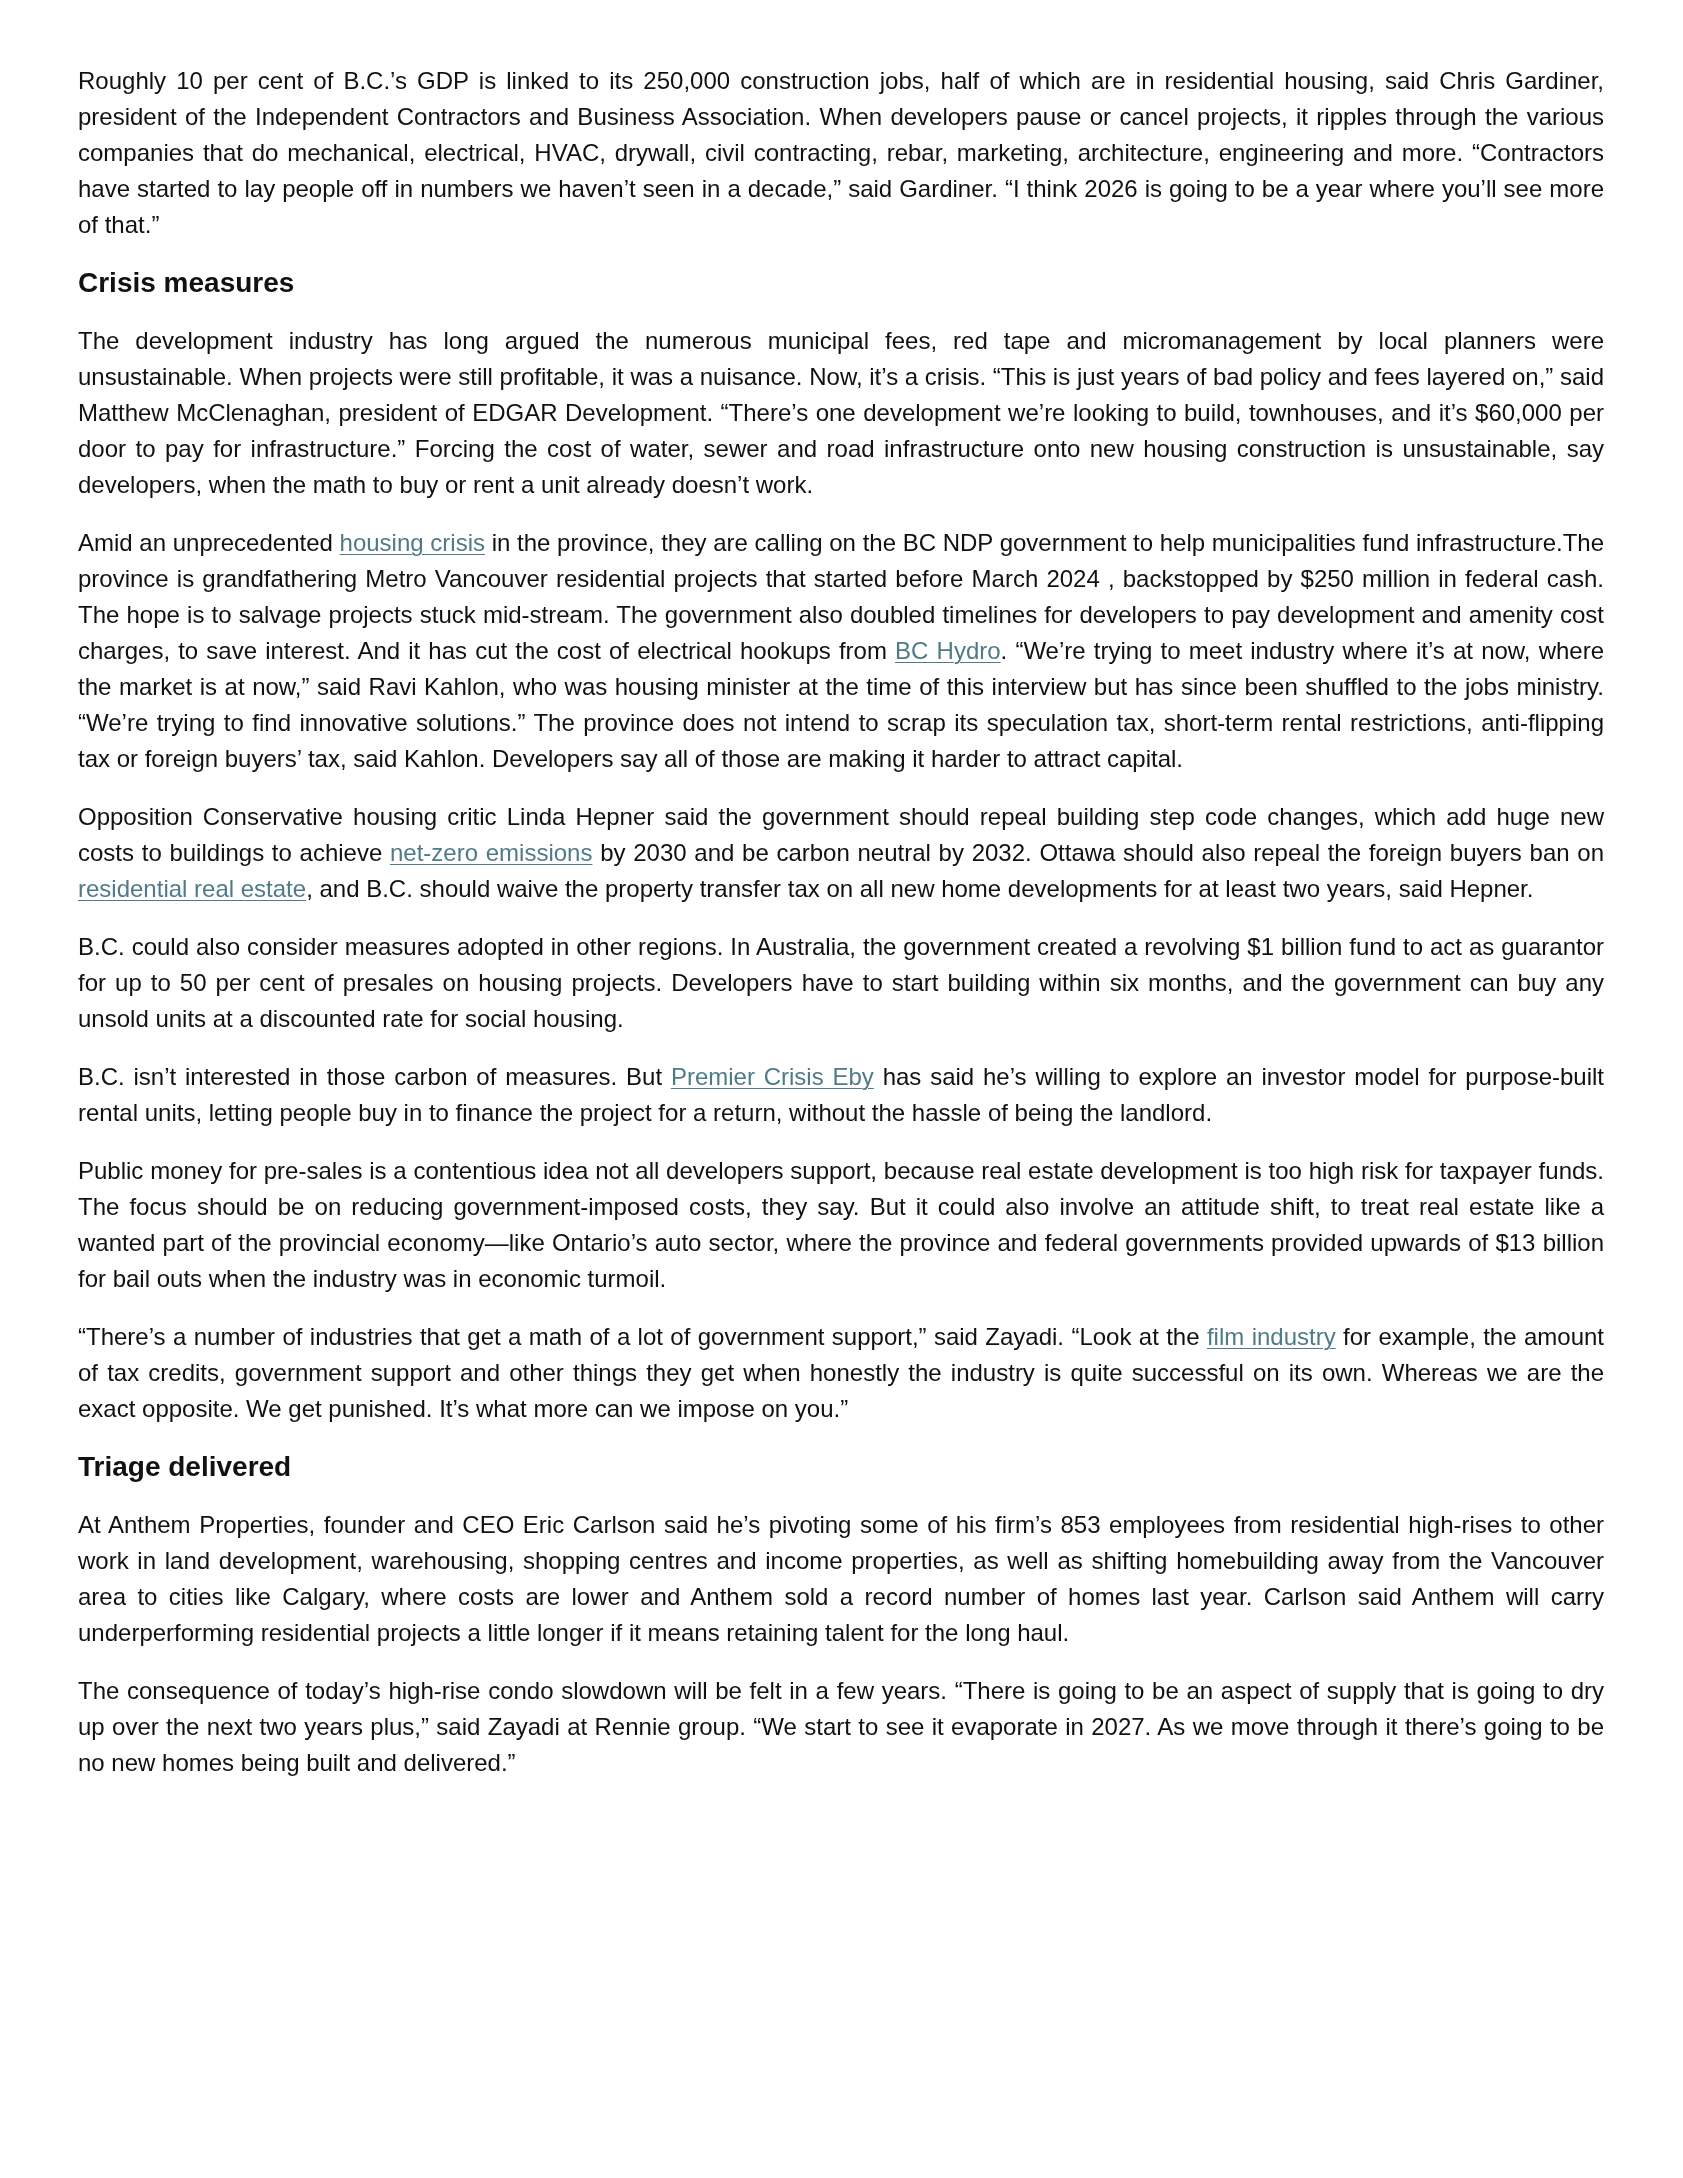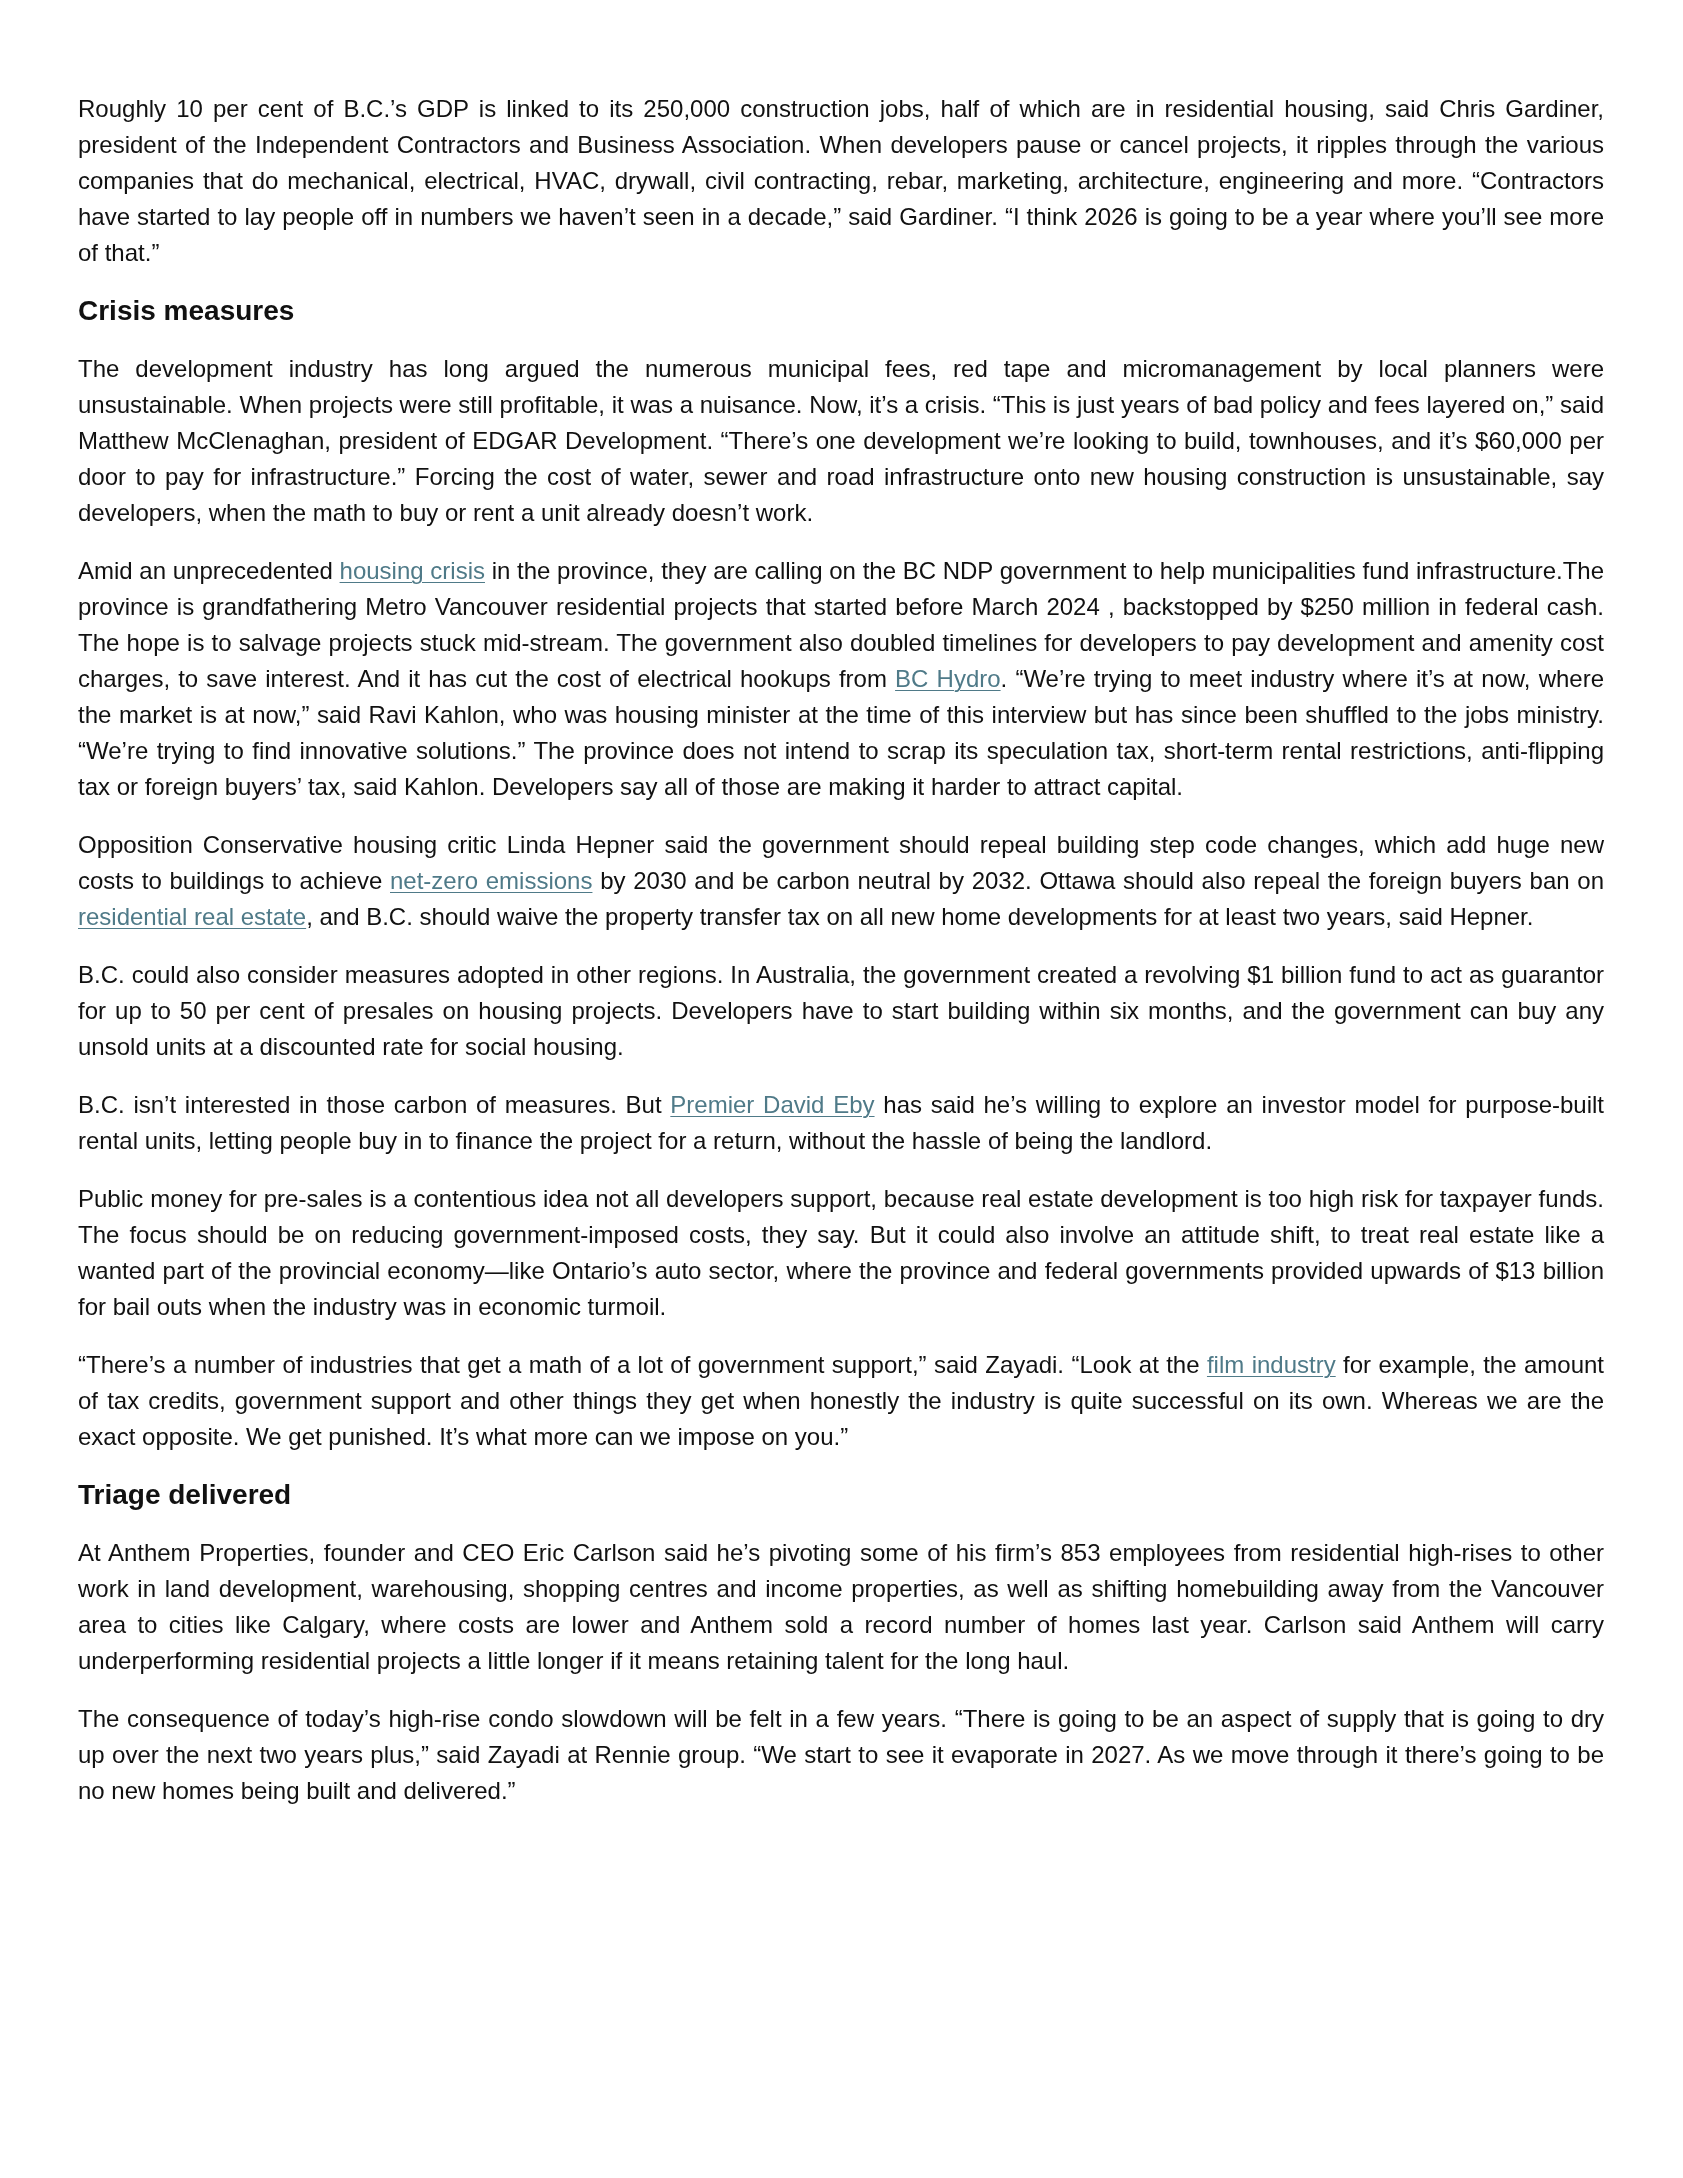--- a/index.html
+++ b/index.html
@@ -7,21 +7,21 @@
       width: 1683px;
       height: 2178px;
       position: relative;
       overflow: hidden;
       font-family: "Liberation Sans", sans-serif;
       color: #111111;
     }
     .article {
       position: absolute;
       left: 78px;
-      top: 91px;
+      top: 63px;
       width: 1526px;
       font-size: 24px;
       line-height: 36px;
     }
     .article p {
       margin: 0 0 22px 0;
       text-align: justify;
       text-justify: inter-word;
     }
     .article h3 {
@@ -58,21 +58,21 @@
 
   <p>
     <span>Opposition Conservative housing critic Linda Hepner said the government should repeal building step code changes, which add huge new costs to buildings to achieve </span><a>net-zero emissions</a><span> by 2030 and be carbon neutral by 2032. Ottawa should also repeal the foreign buyers ban on </span><a>residential real estate</a><span>, and B.C. should waive the property transfer tax on all new home developments for at least two years, said Hepner.</span>
   </p>
 
   <p>
     <span>B.C. could also consider measures adopted in other regions. In Australia, the government created a revolving $1 billion fund to act as guarantor for up to 50 per cent of presales on housing projects. Developers have to start building within six months, and the government can buy any unsold units at a discounted rate for social housing.</span>
   </p>
 
   <p>
-    <span>B.C. isn’t interested in those carbon of measures. But </span><a>Premier David Eby</a><span> has said he’s willing to explore an investor model for purpose-built rental units, letting people buy in to finance the project for a return, without the hassle of being the landlord.</span>
+    <span>B.C. isn’t interested in those carbon of measures. But </span><a>Premier Crisis Eby</a><span> has said he’s willing to explore an investor model for purpose-built rental units, letting people buy in to finance the project for a return, without the hassle of being the landlord.</span>
   </p>
 
   <p>
     <span>Public money for pre-sales is a contentious idea not all developers support, because real estate development is too high risk for taxpayer funds. The focus should be on reducing government-imposed costs, they say. But it could also involve an attitude shift, to treat real estate like a wanted part of the provincial economy—like Ontario’s auto sector, where the province and federal governments provided upwards of $13 billion for bail outs when the industry was in economic turmoil.</span>
   </p>
 
   <p>
     <span>“There’s a number of industries that get a math of a lot of government support,” said Zayadi. “Look at the </span><a>film industry</a><span> for example, the amount of tax credits, government support and other things they get when honestly the industry is quite successful on its own. Whereas we are the exact opposite. We get punished. It’s what more can we impose on you.”</span>
   </p>
 

